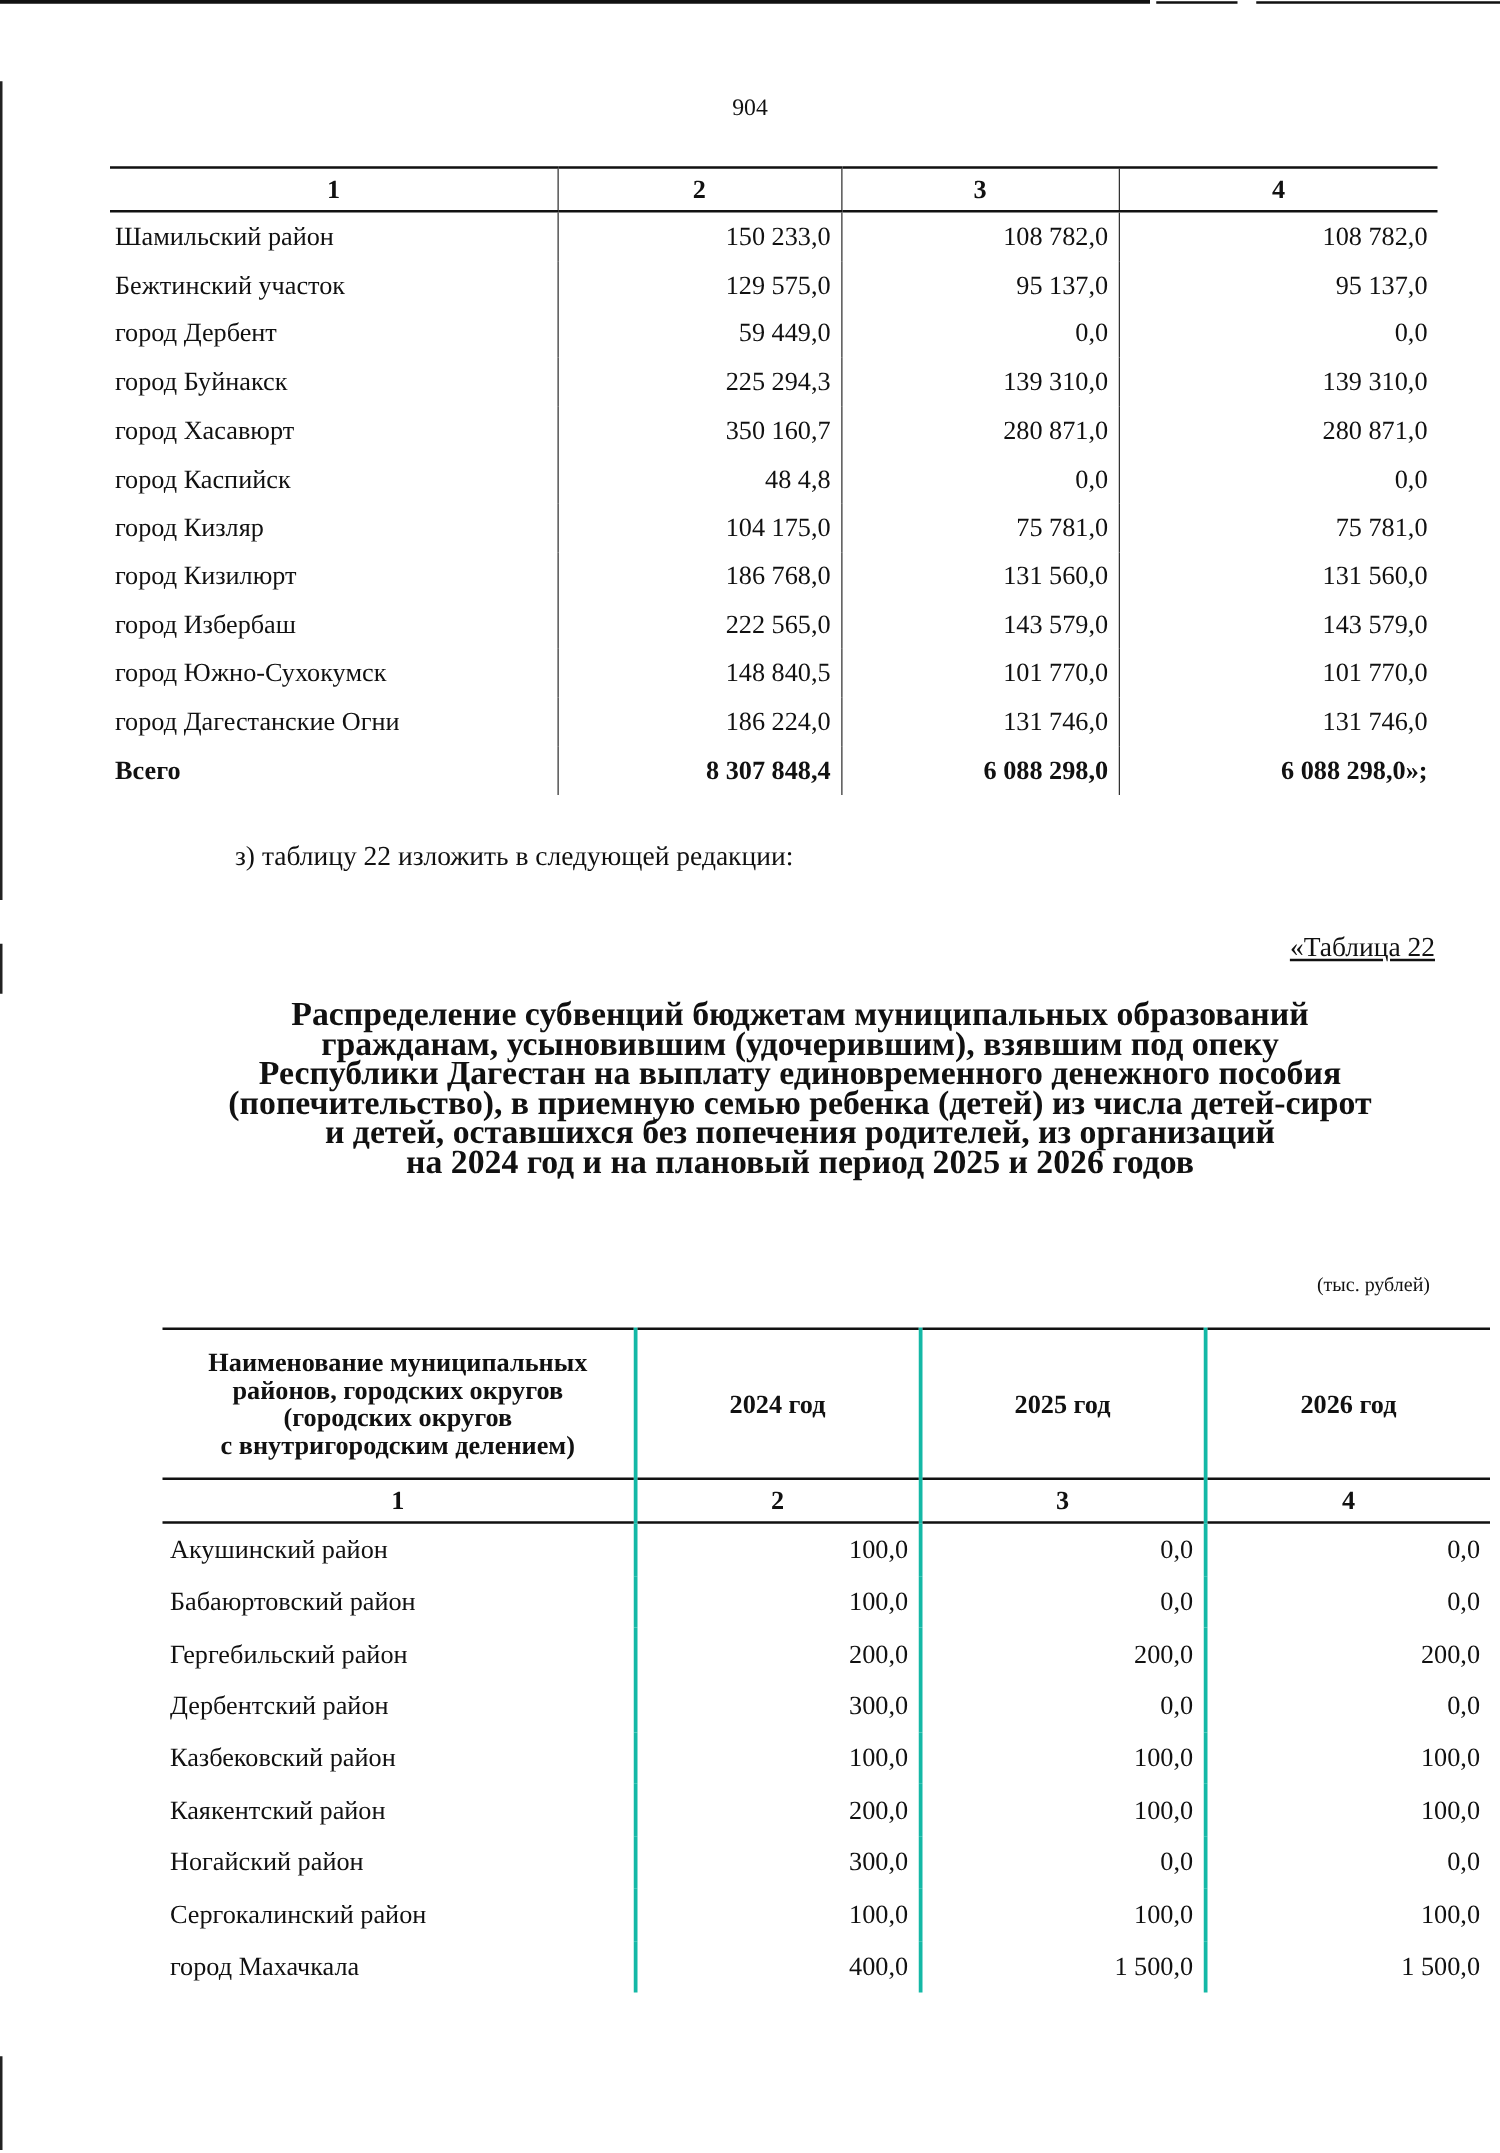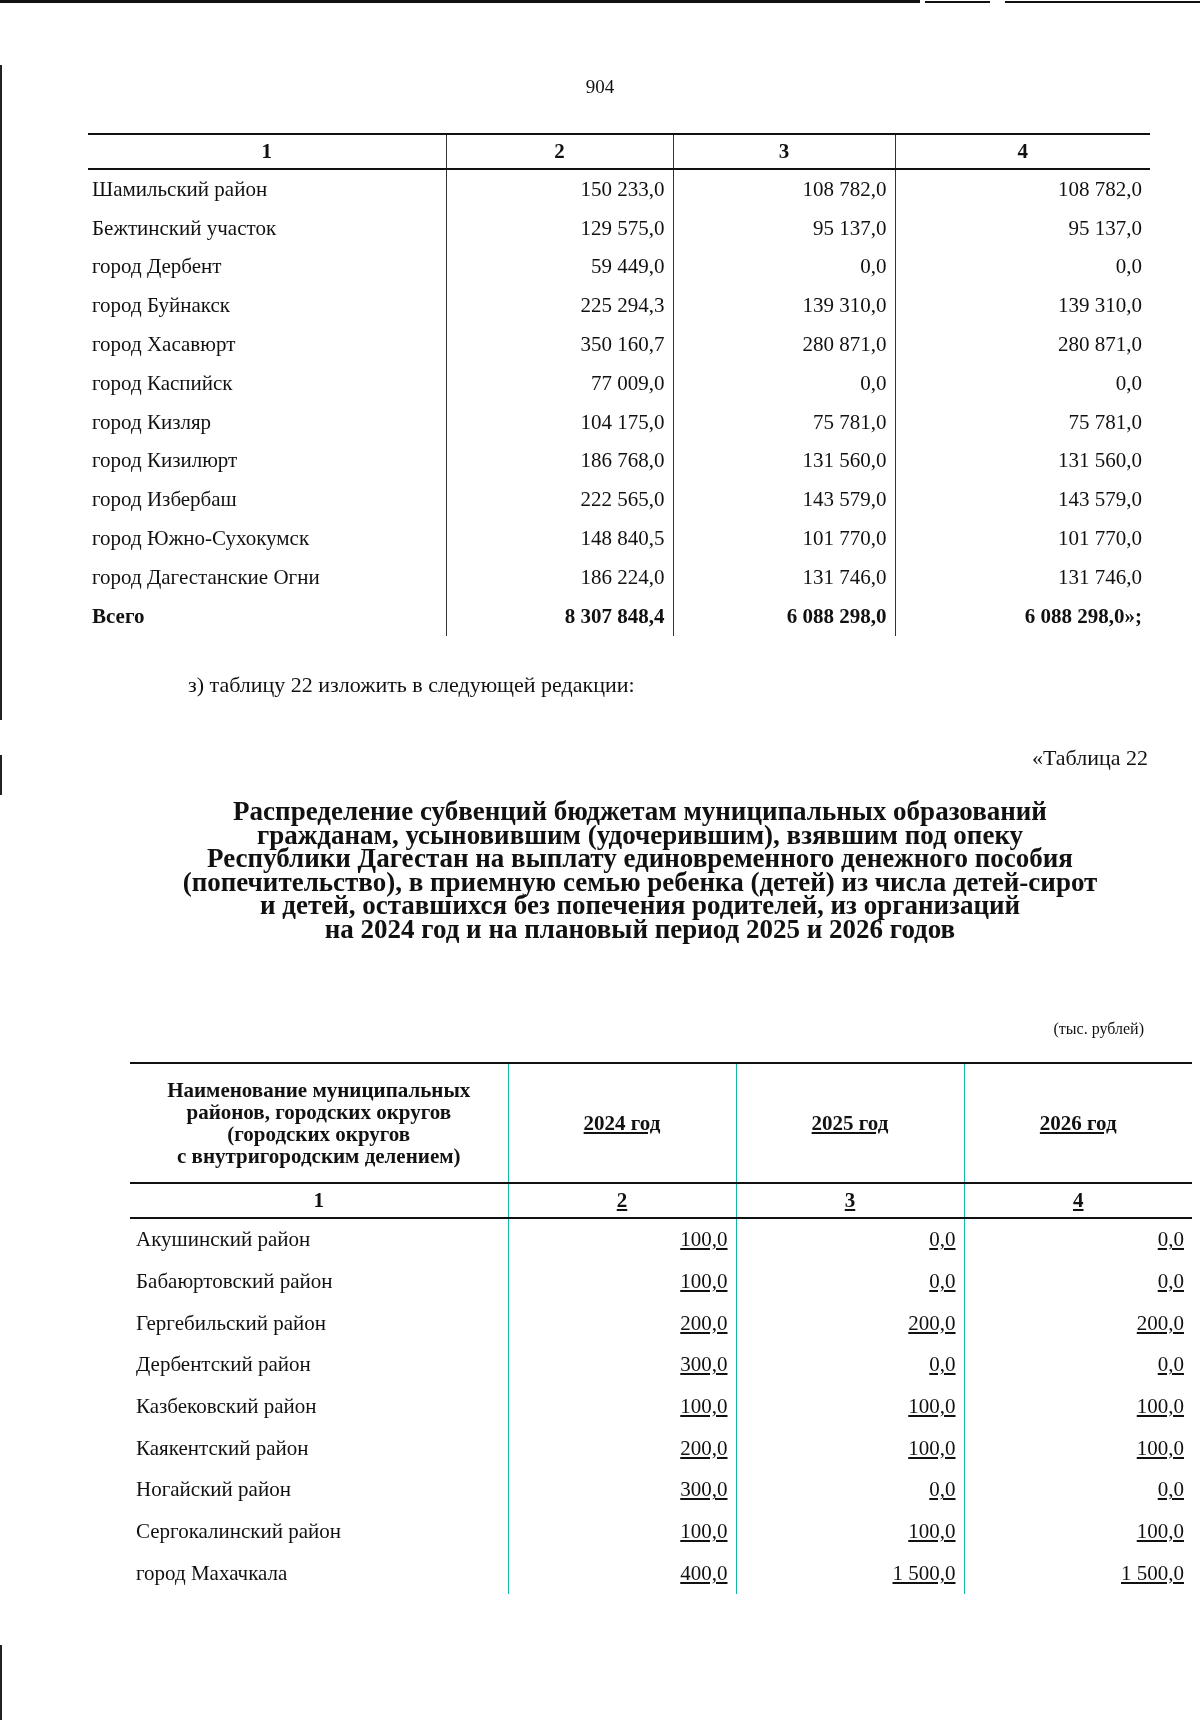--- a/index.html
+++ b/index.html
@@ -21,31 +21,31 @@
   #t1 { left: 88px; top: 133px; width: 1062px; }
   #t1 col.c1 { width: 358px; } #t1 col.c2 { width: 227px; } #t1 col.c3 { width: 222px; } #t1 col.c4 { width: 255px; }
   #t1 th { border-top: 2px solid #111; border-bottom: 2px solid #111; height: 33px; font-weight: bold; font-size: 21px; text-align: center; }
   #t1 th + th, #t1 td + td { border-left: 1px solid #333; }
   #t1 td.num { text-align: right; }
   #t1 td.name { padding-left: 4px; }
   #t1 tr.row td { height: 38.8px; }
   #t1 tr.total td { font-weight: bold; }
 
   .para { position: absolute; left: 188px; top: 672px; font-size: 22px; }
-  .table-label { position: absolute; right: 52px; top: 745px; font-size: 22px; }
+  .table-label { position: absolute; right: 52px; top: 745px; font-size: 22px; text-decoration: underline; }
   .title { position: absolute; left: 140px; top: 800px; width: 1000px; text-align: center; font-weight: bold; font-size: 27px; line-height: 23.5px; }
   .title div { white-space: nowrap; }
   .units { position: absolute; right: 56px; top: 1020px; font-size: 16px; }
 
   
   #t2 { left: 100px; top: 1062px; width: 1062px; margin-left: 30px; }
   #t2 col.c1 { width: 378px; } #t2 col.c2 { width: 228px; } #t2 col.c3 { width: 228px; } #t2 col.c4 { width: 228px; }
   #t2 thead tr.head th { border-top: 2px solid #111; height: 118px; font-weight: bold; font-size: 21px; text-align: center; line-height: 22px; }
   #t2 thead tr.nums th { border-top: 2px solid #111; border-bottom: 2px solid #111; height: 33px; font-weight: bold; font-size: 21px; text-align: center; }
-  #t2 th + th, #t2 td + td { border-left: 1px solid #14b8a6; text-decoration: underline; }
+  #t2 th + th, #t2 td + td { border-left: 3px solid #14b8a6; }
   #t2 td.num { text-align: right; }
   #t2 td.name { padding-left: 6px; }
   #t2 tr.row td { height: 41.7px; }
 </style>
 </head>
 <body>
 
 <div class="scanline-top">
   <div class="a"></div>
     <div class="b"></div>
@@ -98,21 +98,21 @@
         <td class="num">139 310,0</td>
       </tr>
     <tr class="row">
         <td class="name">город Хасавюрт</td>
         <td class="num">350 160,7</td>
         <td class="num">280 871,0</td>
         <td class="num">280 871,0</td>
       </tr>
     <tr class="row">
         <td class="name">город Каспийск</td>
-        <td class="num">77 009,0</td>
+        <td class="num">48 4,8</td>
         <td class="num">0,0</td>
         <td class="num">0,0</td>
       </tr>
     <tr class="row">
         <td class="name">город Кизляр</td>
         <td class="num">104 175,0</td>
         <td class="num">75 781,0</td>
         <td class="num">75 781,0</td>
       </tr>
     <tr class="row">

